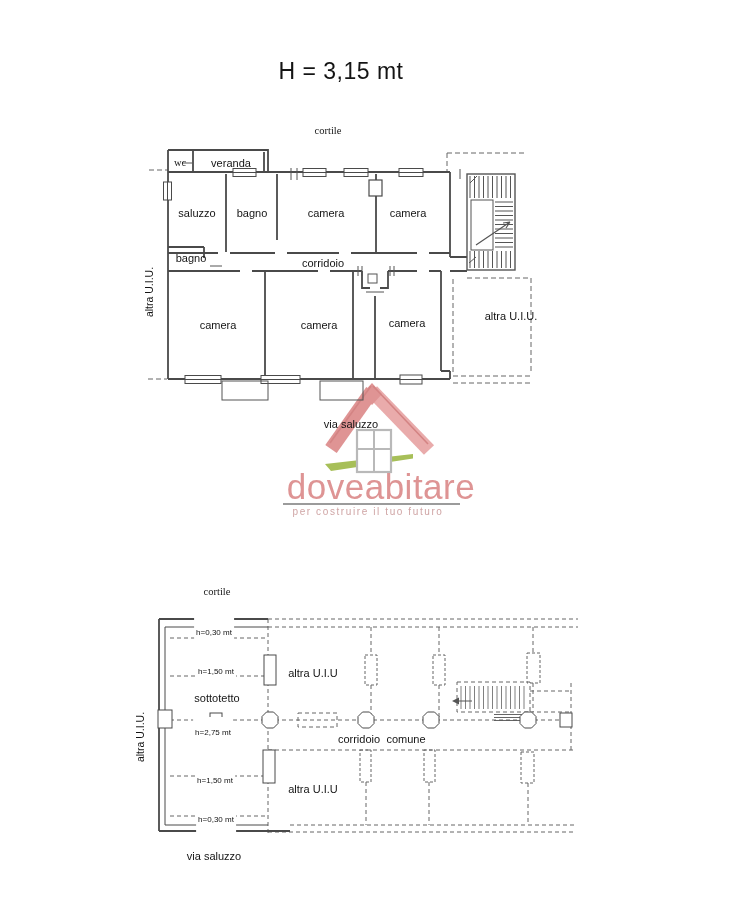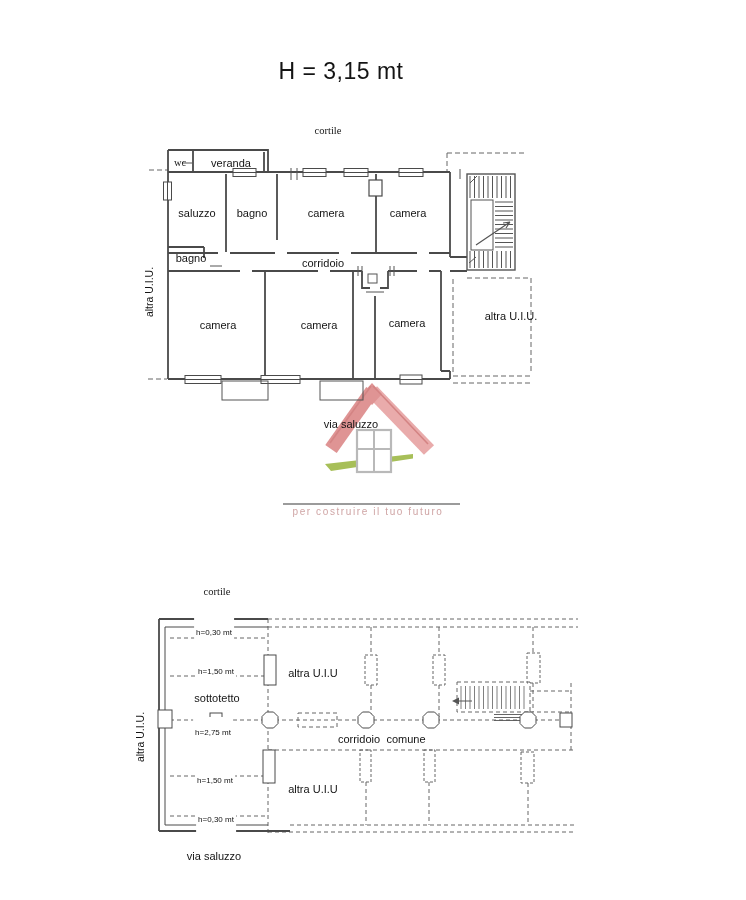--- a/index.html
+++ b/index.html
@@ -155,20 +155,21 @@
   <div class="lbl" style="left:408px;top:213px">camera</div>
   <div class="lbl" style="left:191px;top:258px">bagno</div>
   <div class="lbl" style="left:323px;top:263px">corridoio</div>
   <div class="lbl" style="left:218px;top:325px">camera</div>
   <div class="lbl" style="left:319px;top:325px">camera</div>
   <div class="lbl" style="left:407px;top:323px">camera</div>
   <div class="lbl vert" style="left:149px;top:292px">altra U.I.U.</div>
   <div class="lbl" style="left:511px;top:316px">altra U.I.U.</div>
   <div class="lbl" style="left:351px;top:424px">via saluzzo</div>
 
+  <div class="brand" style="left:381px;top:487px;color:#de9494">doveabitare</div>
   <div class="brand-rule" style="left:283px;top:503px;width:177px;background:#9b9b9b"></div>
   <div class="tagline" style="left:368px;top:511px;color:#cfa4a4">per costruire il tuo futuro</div>
 
   <div class="lbl s10" style="left:217px;top:592px">cortile</div>
   <div class="lbl h" style="left:214px;top:633px">h=0,30 mt</div>
   <div class="lbl h" style="left:216px;top:672px">h=1,50 mt</div>
   <div class="lbl" style="left:217px;top:698px">sottotetto</div>
   <div class="lbl" style="left:313px;top:673px">altra U.I.U</div>
   <div class="lbl h" style="left:213px;top:733px">h=2,75 mt</div>
   <div class="lbl" style="left:359px;top:739px">corridoio</div>

